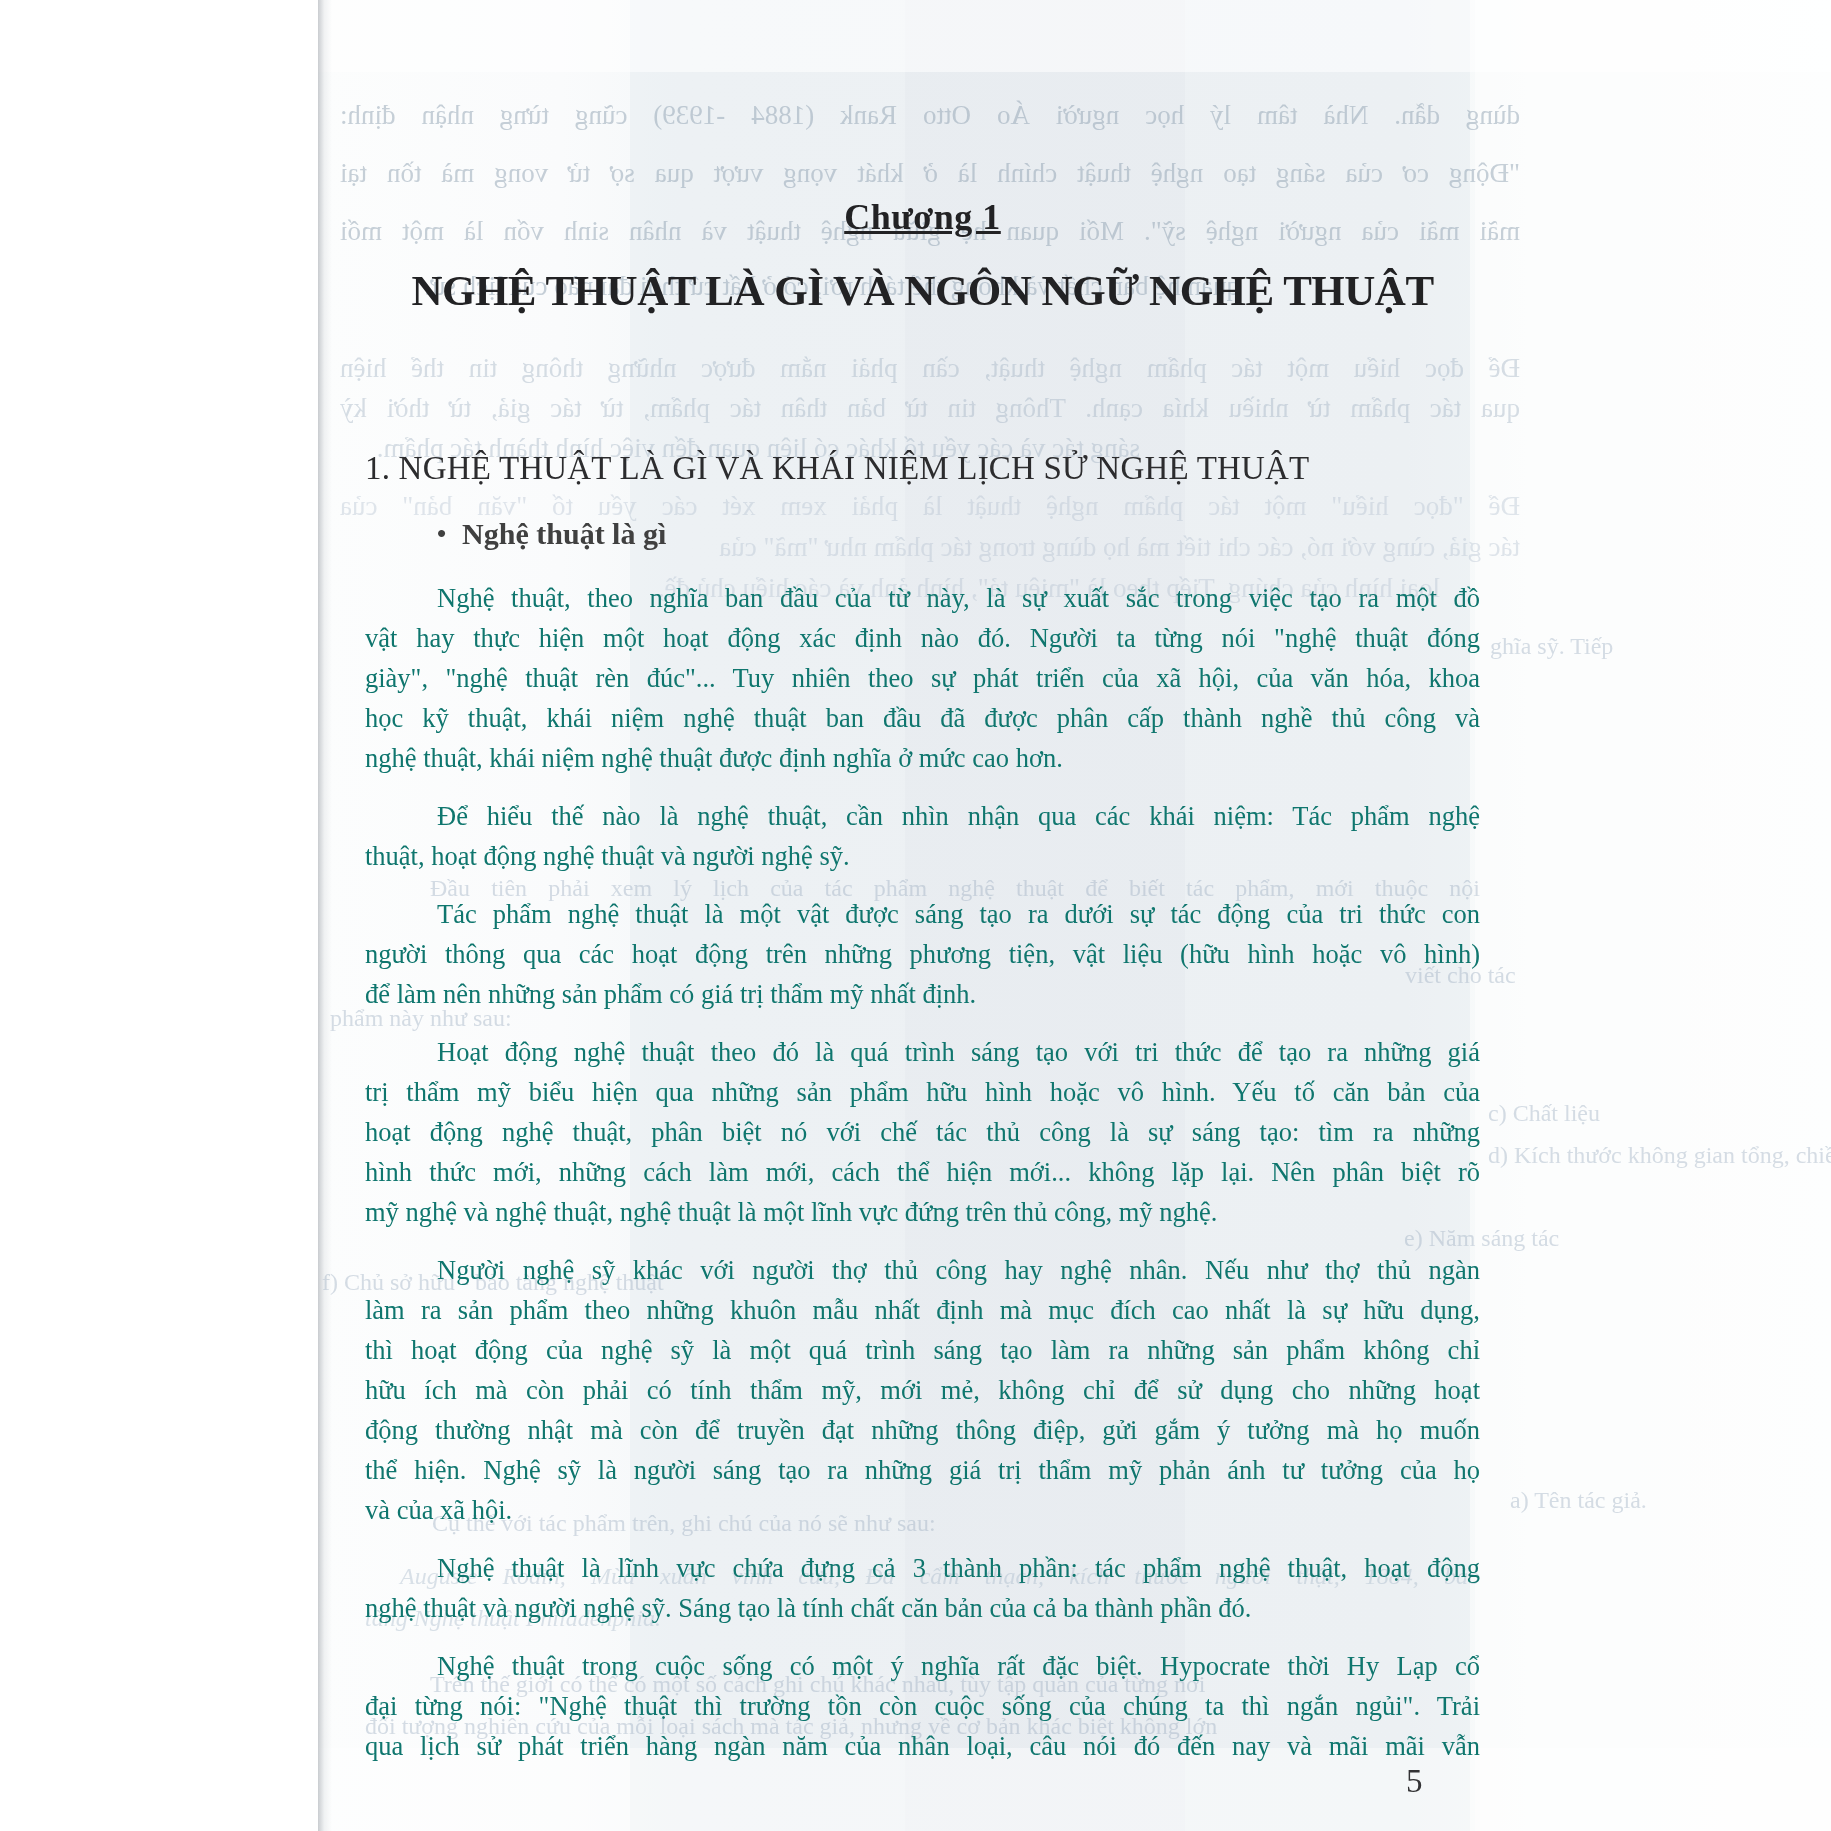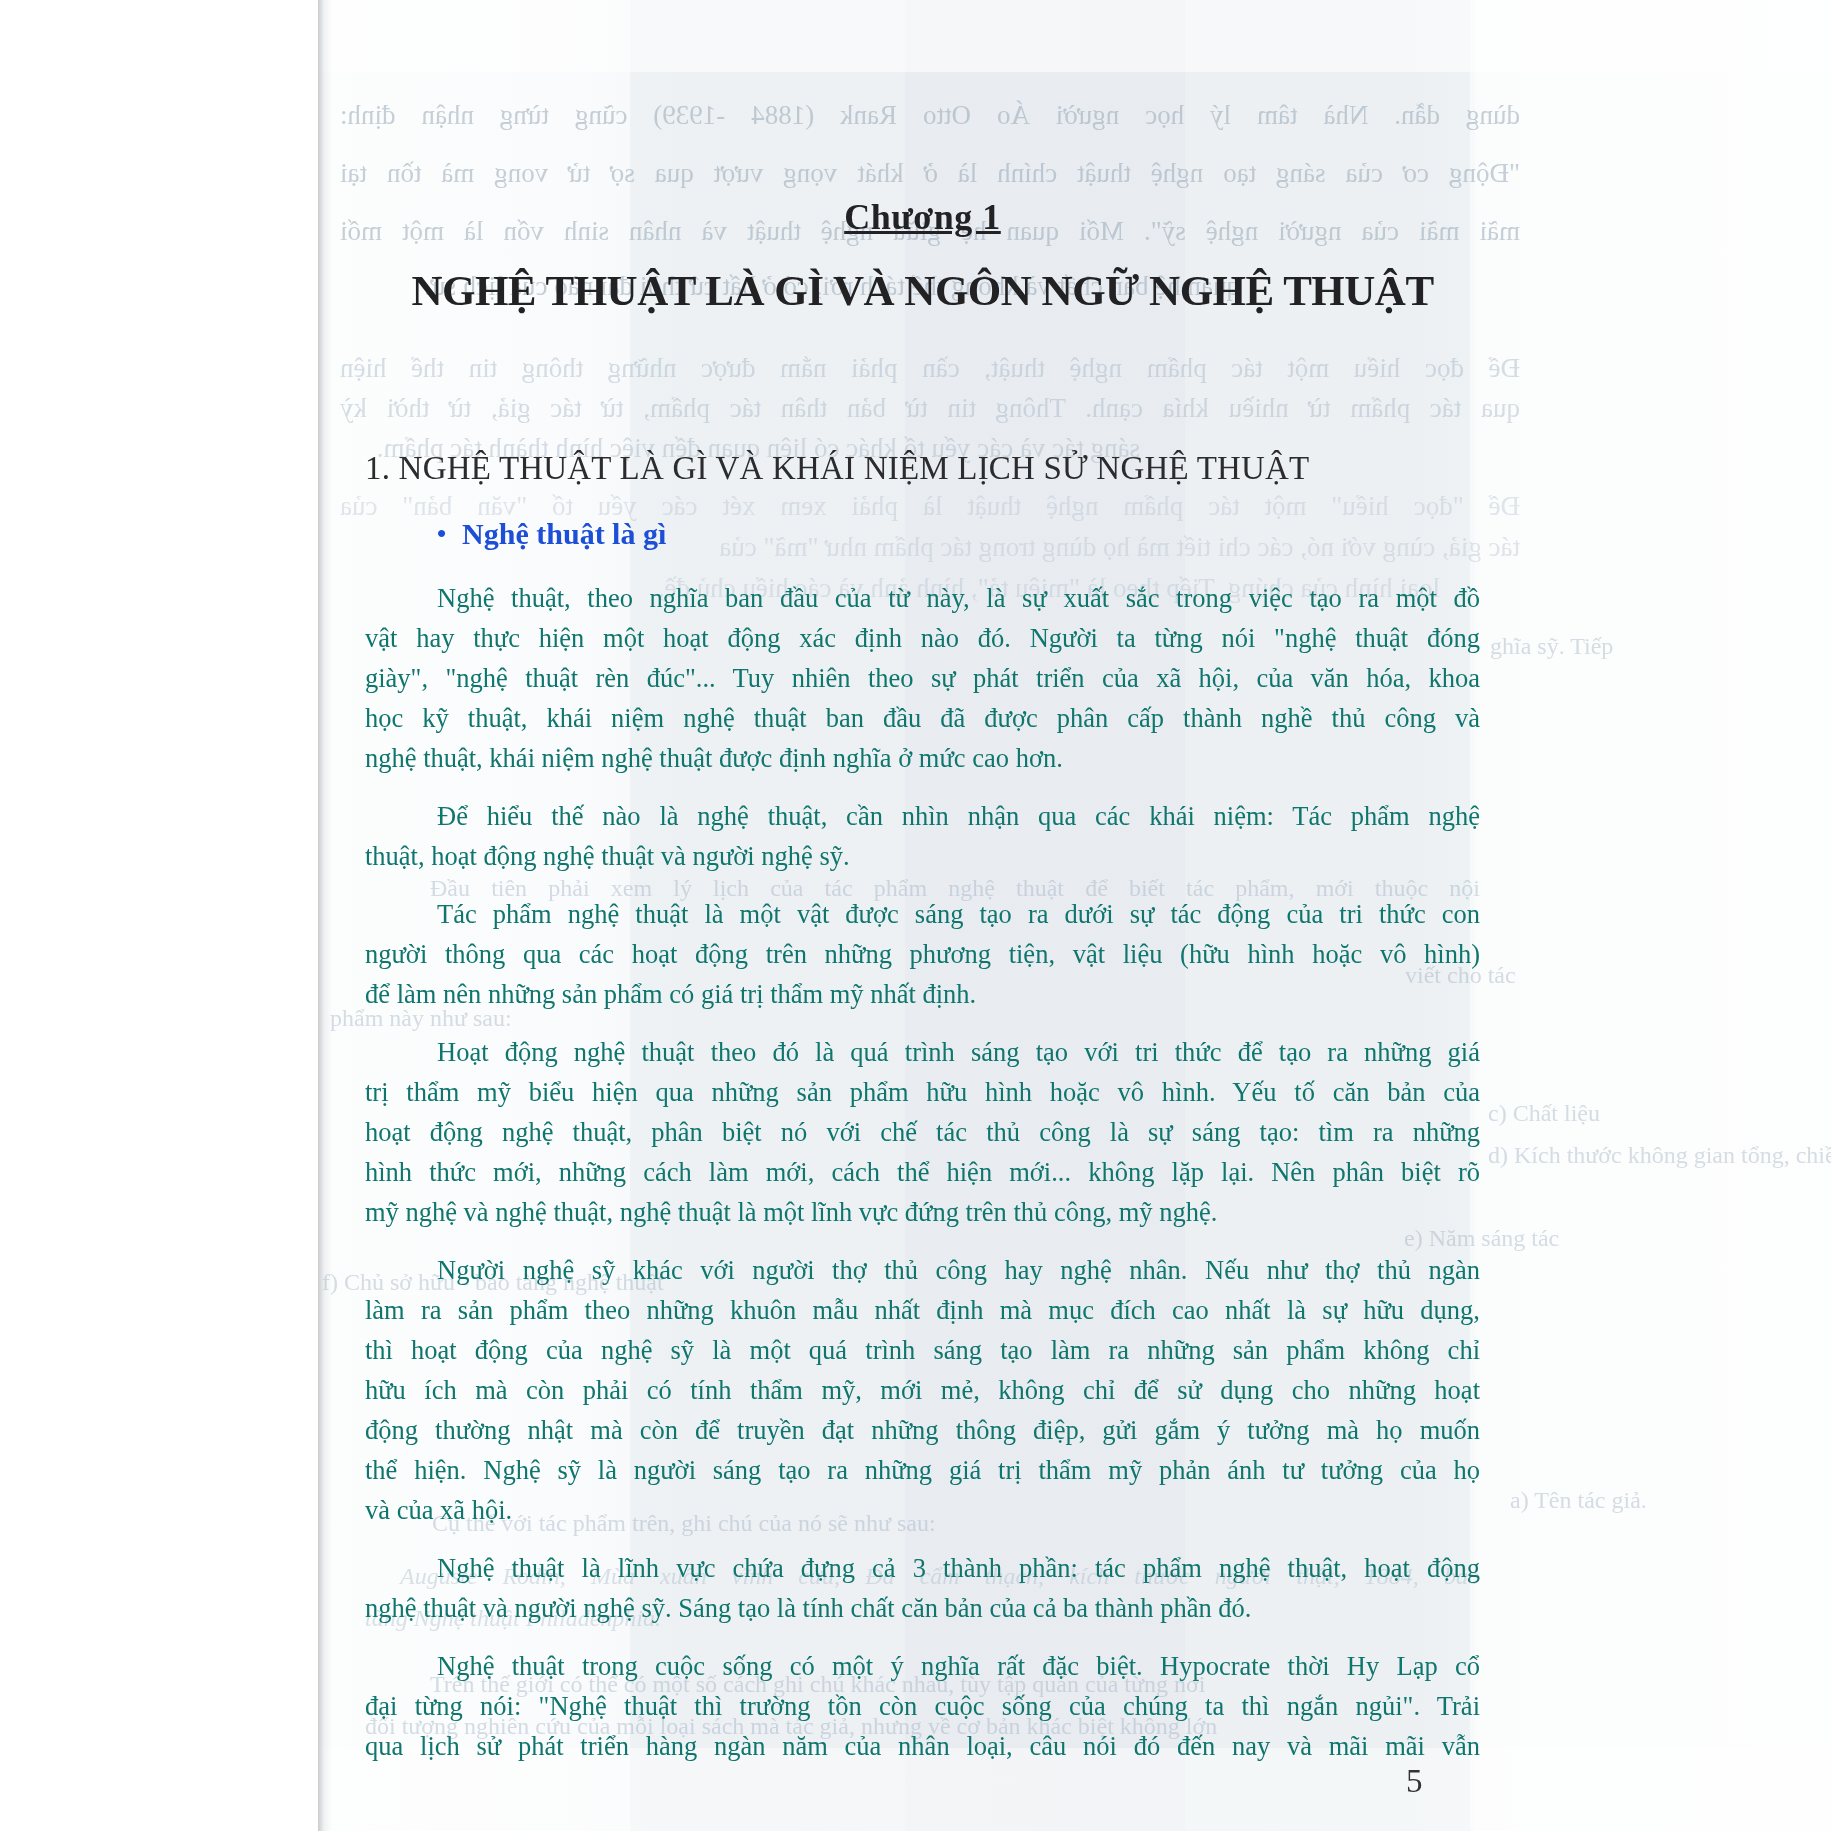--- a/index.html
+++ b/index.html
@@ -40,21 +40,21 @@
   
   .center-col{position:absolute;left:365px;width:1115px;text-align:center;z-index:3;color:#222224;}
   .chapter{top:196px;font-size:36px;font-weight:bold;letter-spacing:0.5px;text-decoration:underline;}
   .title{top:266px;font-size:43px;font-weight:bold;letter-spacing:-0.5px;}
   .section{
     position:absolute;left:365px;top:450px;width:1130px;z-index:3;
     font-size:33px;color:#2c2c2e;letter-spacing:0.2px;
   }
   .bullet-line{
     position:absolute;left:437px;top:517px;z-index:3;
-    font-size:30px;font-weight:bold;color:#1d4ed8;
+    font-size:30px;font-weight:bold;color:#404040;
   }
   .bullet-dot{display:inline-block;margin-right:16px;font-size:26px;vertical-align:2px;}
   .para{position:absolute;left:365px;width:1115px;z-index:3;color:#0f766e;}
   .bl{
     height:40px;line-height:40px;font-size:26.5px;
     text-align:justify;overflow:visible;
   }
   .bl.gjx{text-align-last:justify;}
   .bl.ind{padding-left:72px;}
   .pagenum{

